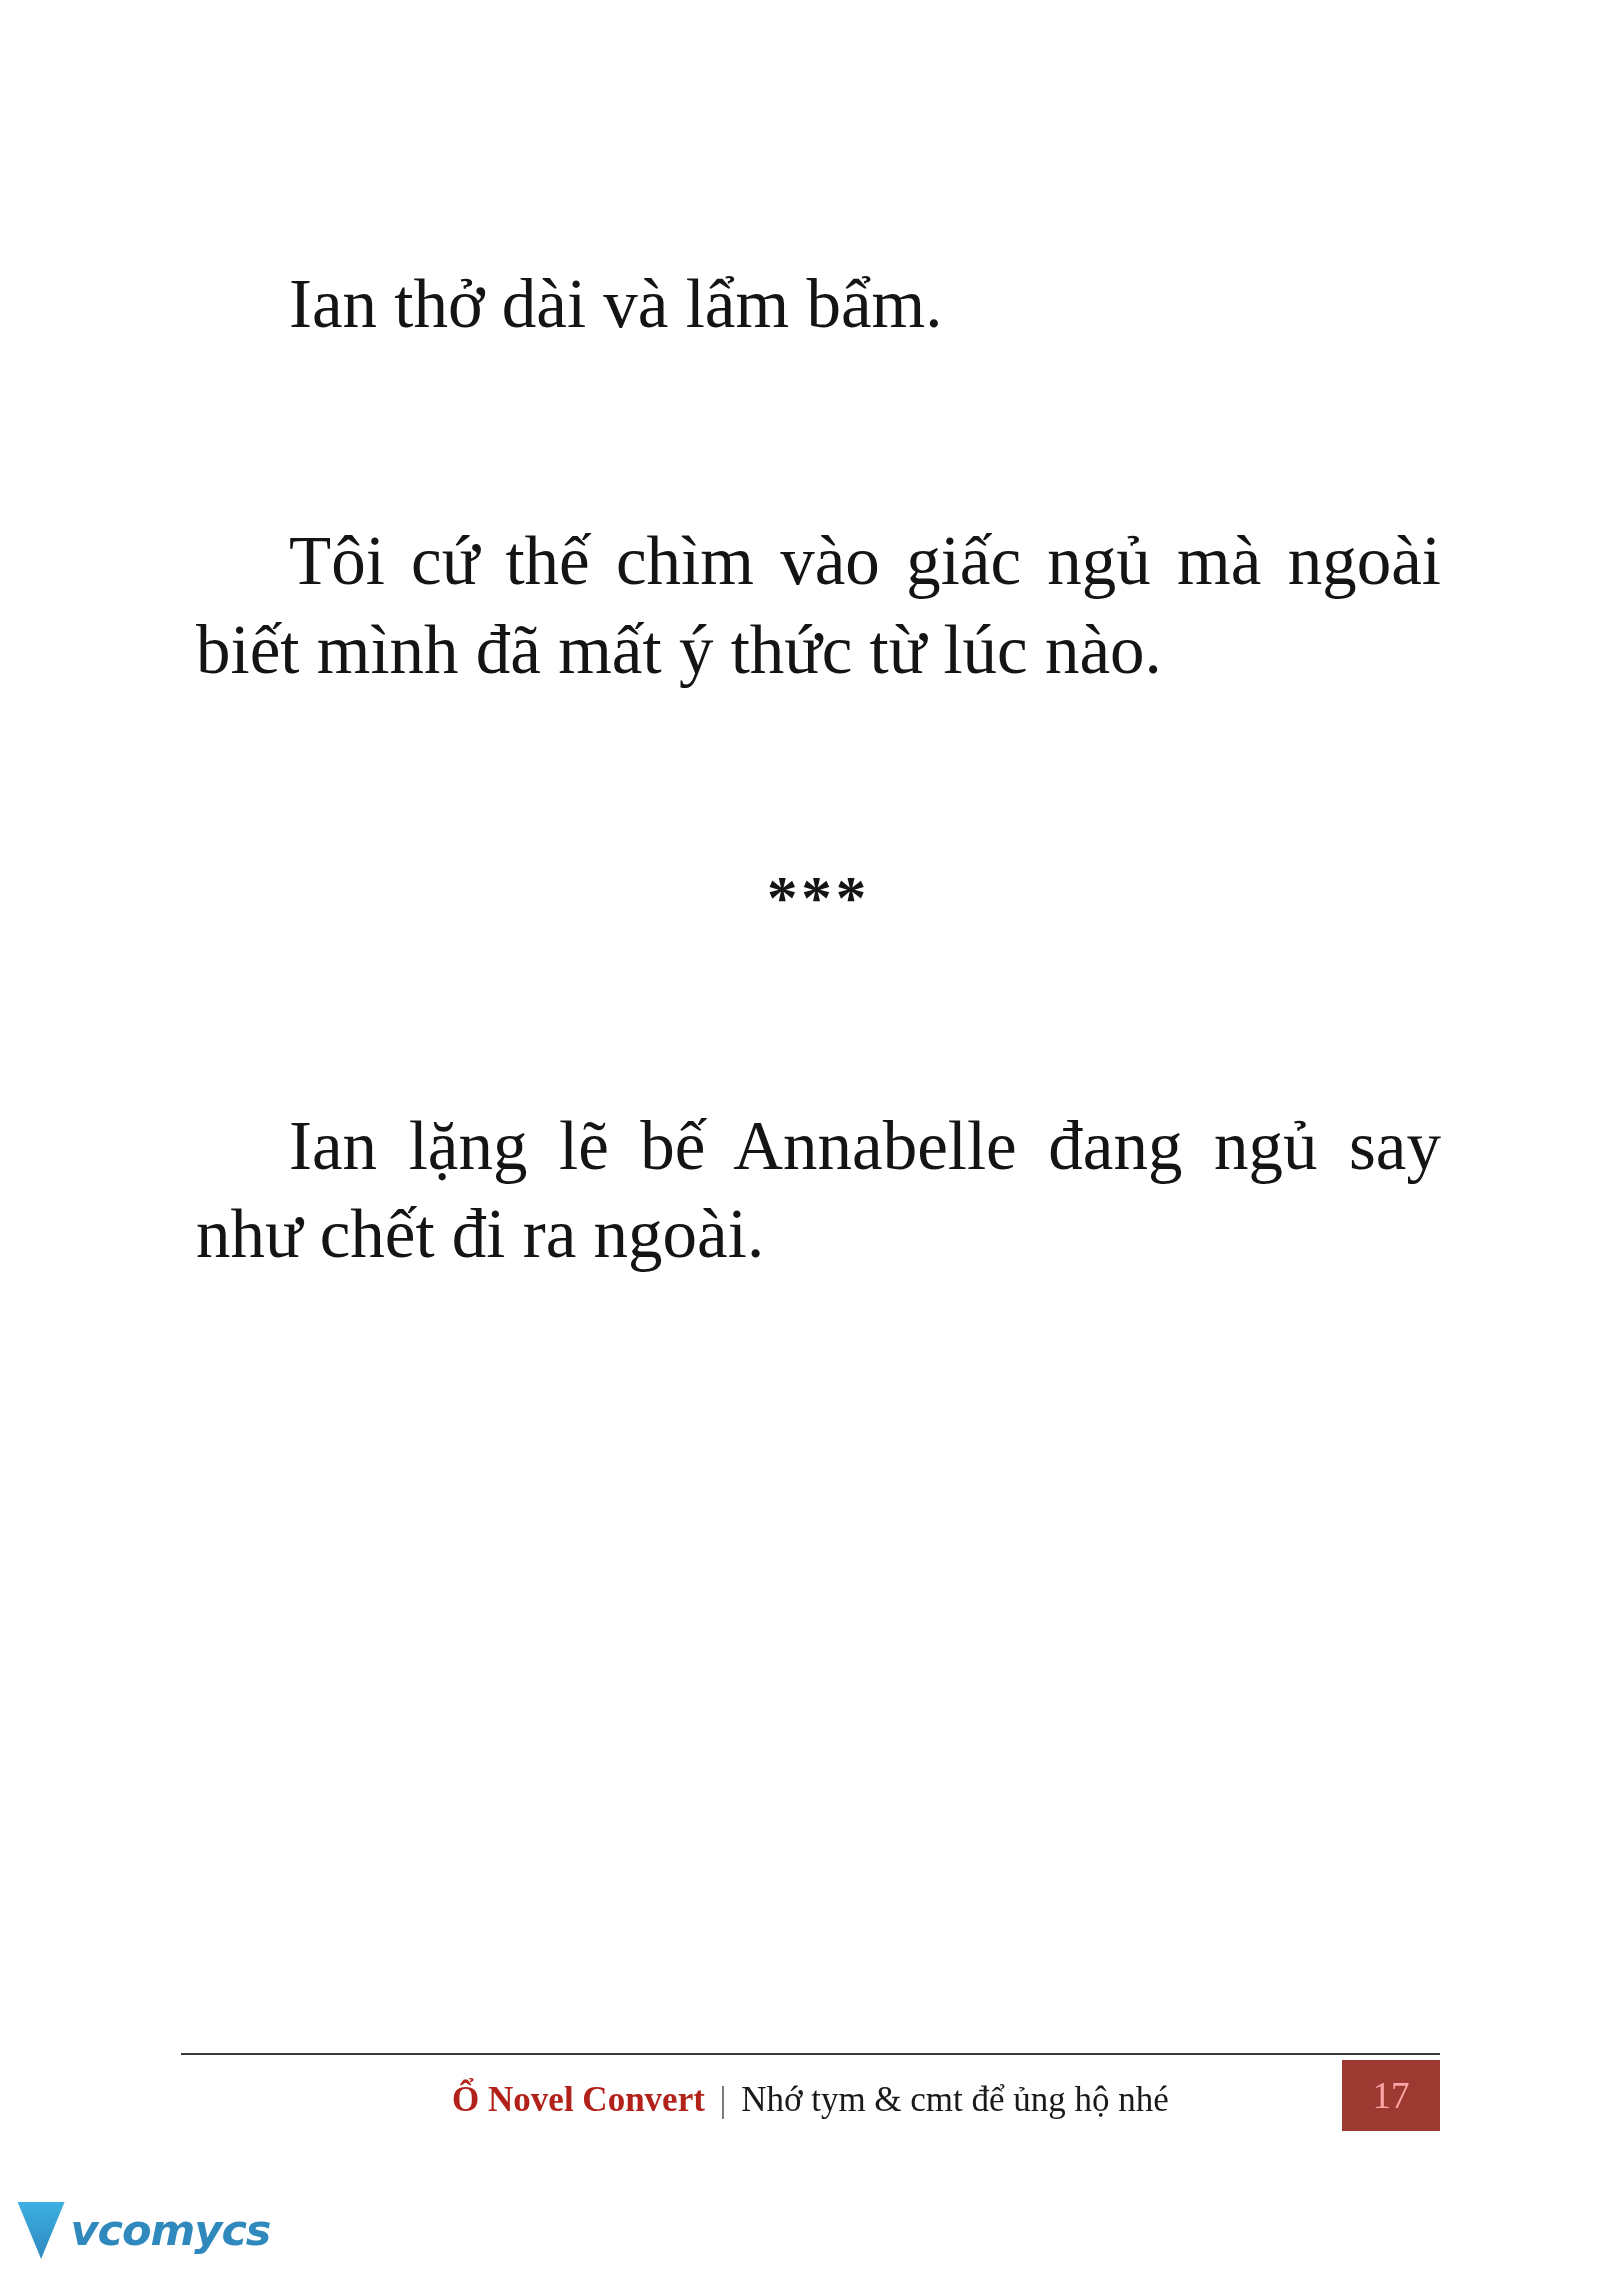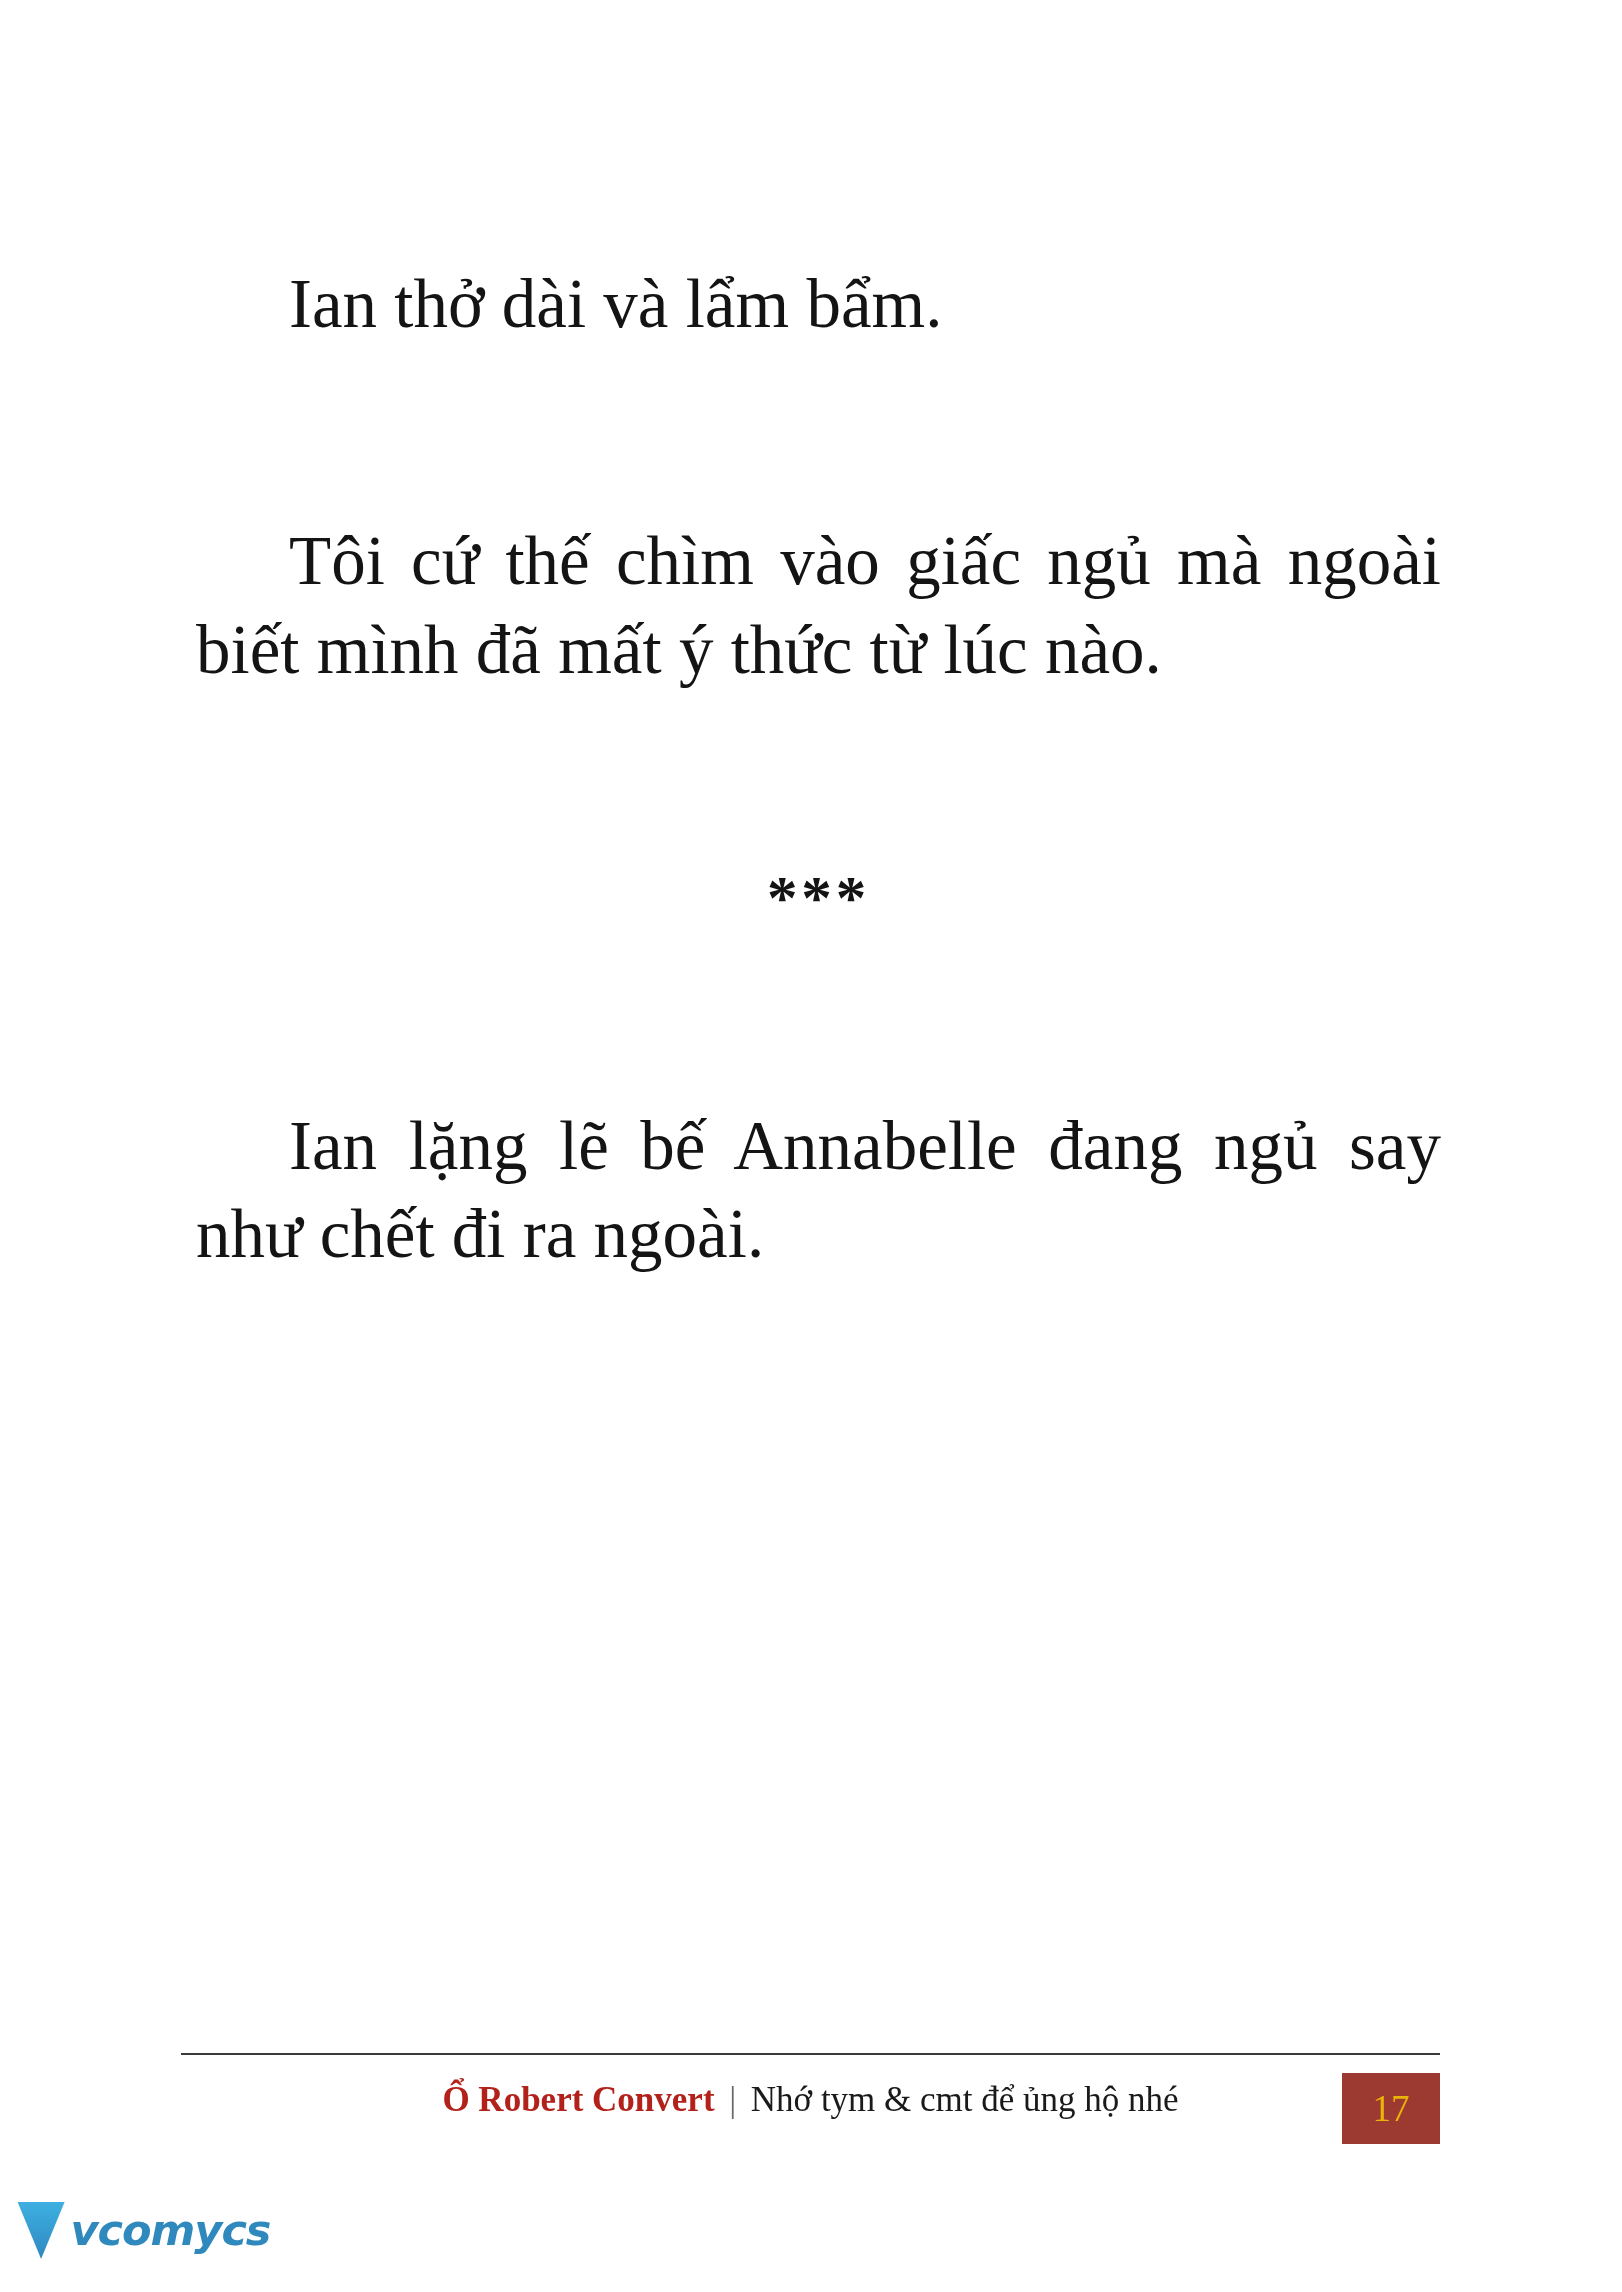--- a/index.html
+++ b/index.html
@@ -113,25 +113,25 @@
     color: #b2221a;
     font-weight: 700;
   }
   .footer-sep {
     color: #6a6a6a;
     margin: 0 5.9px;
   }
   .page-number-box {
     position: absolute;
     right: 0;
-    top: 18px;
+    top: 5px;
     width: 98px;
     height: 71px;
     background: #9c3a32;
-    color: #eab308;
+    color: #fca5a5;
     font-size: 37px;
     display: flex;
     align-items: center;
     justify-content: center;
   }
 
   
   .watermark {
     position: absolute;
     left: 17.6px;
@@ -173,21 +173,21 @@
     <div class="spacer-lg"></div>
     <div class="divider-stars">***</div>
     <div class="spacer-lg"></div>
     <p class="para">Ian lặng lẽ bế Annabelle đang ngủ say như chết đi ra ngoài.</p>
     <div class="spacer-md"></div>
   </div>
 
   <div class="footer">
     <div class="footer-inner">
       <div class="footer-text">
-        <span class="footer-brand">Ổ Robert Convert</span>
+        <span class="footer-brand">Ổ Novel Convert</span>
         <span class="footer-sep">|</span>
         <span>Nhớ tym &amp; cmt để ủng hộ nhé</span>
       </div>
     </div>
     <div class="page-number-box">17</div>
   </div>
 
   <div class="watermark">
     <div class="wm-mark"></div>
     <div class="wm-text">vcomycs</div>

